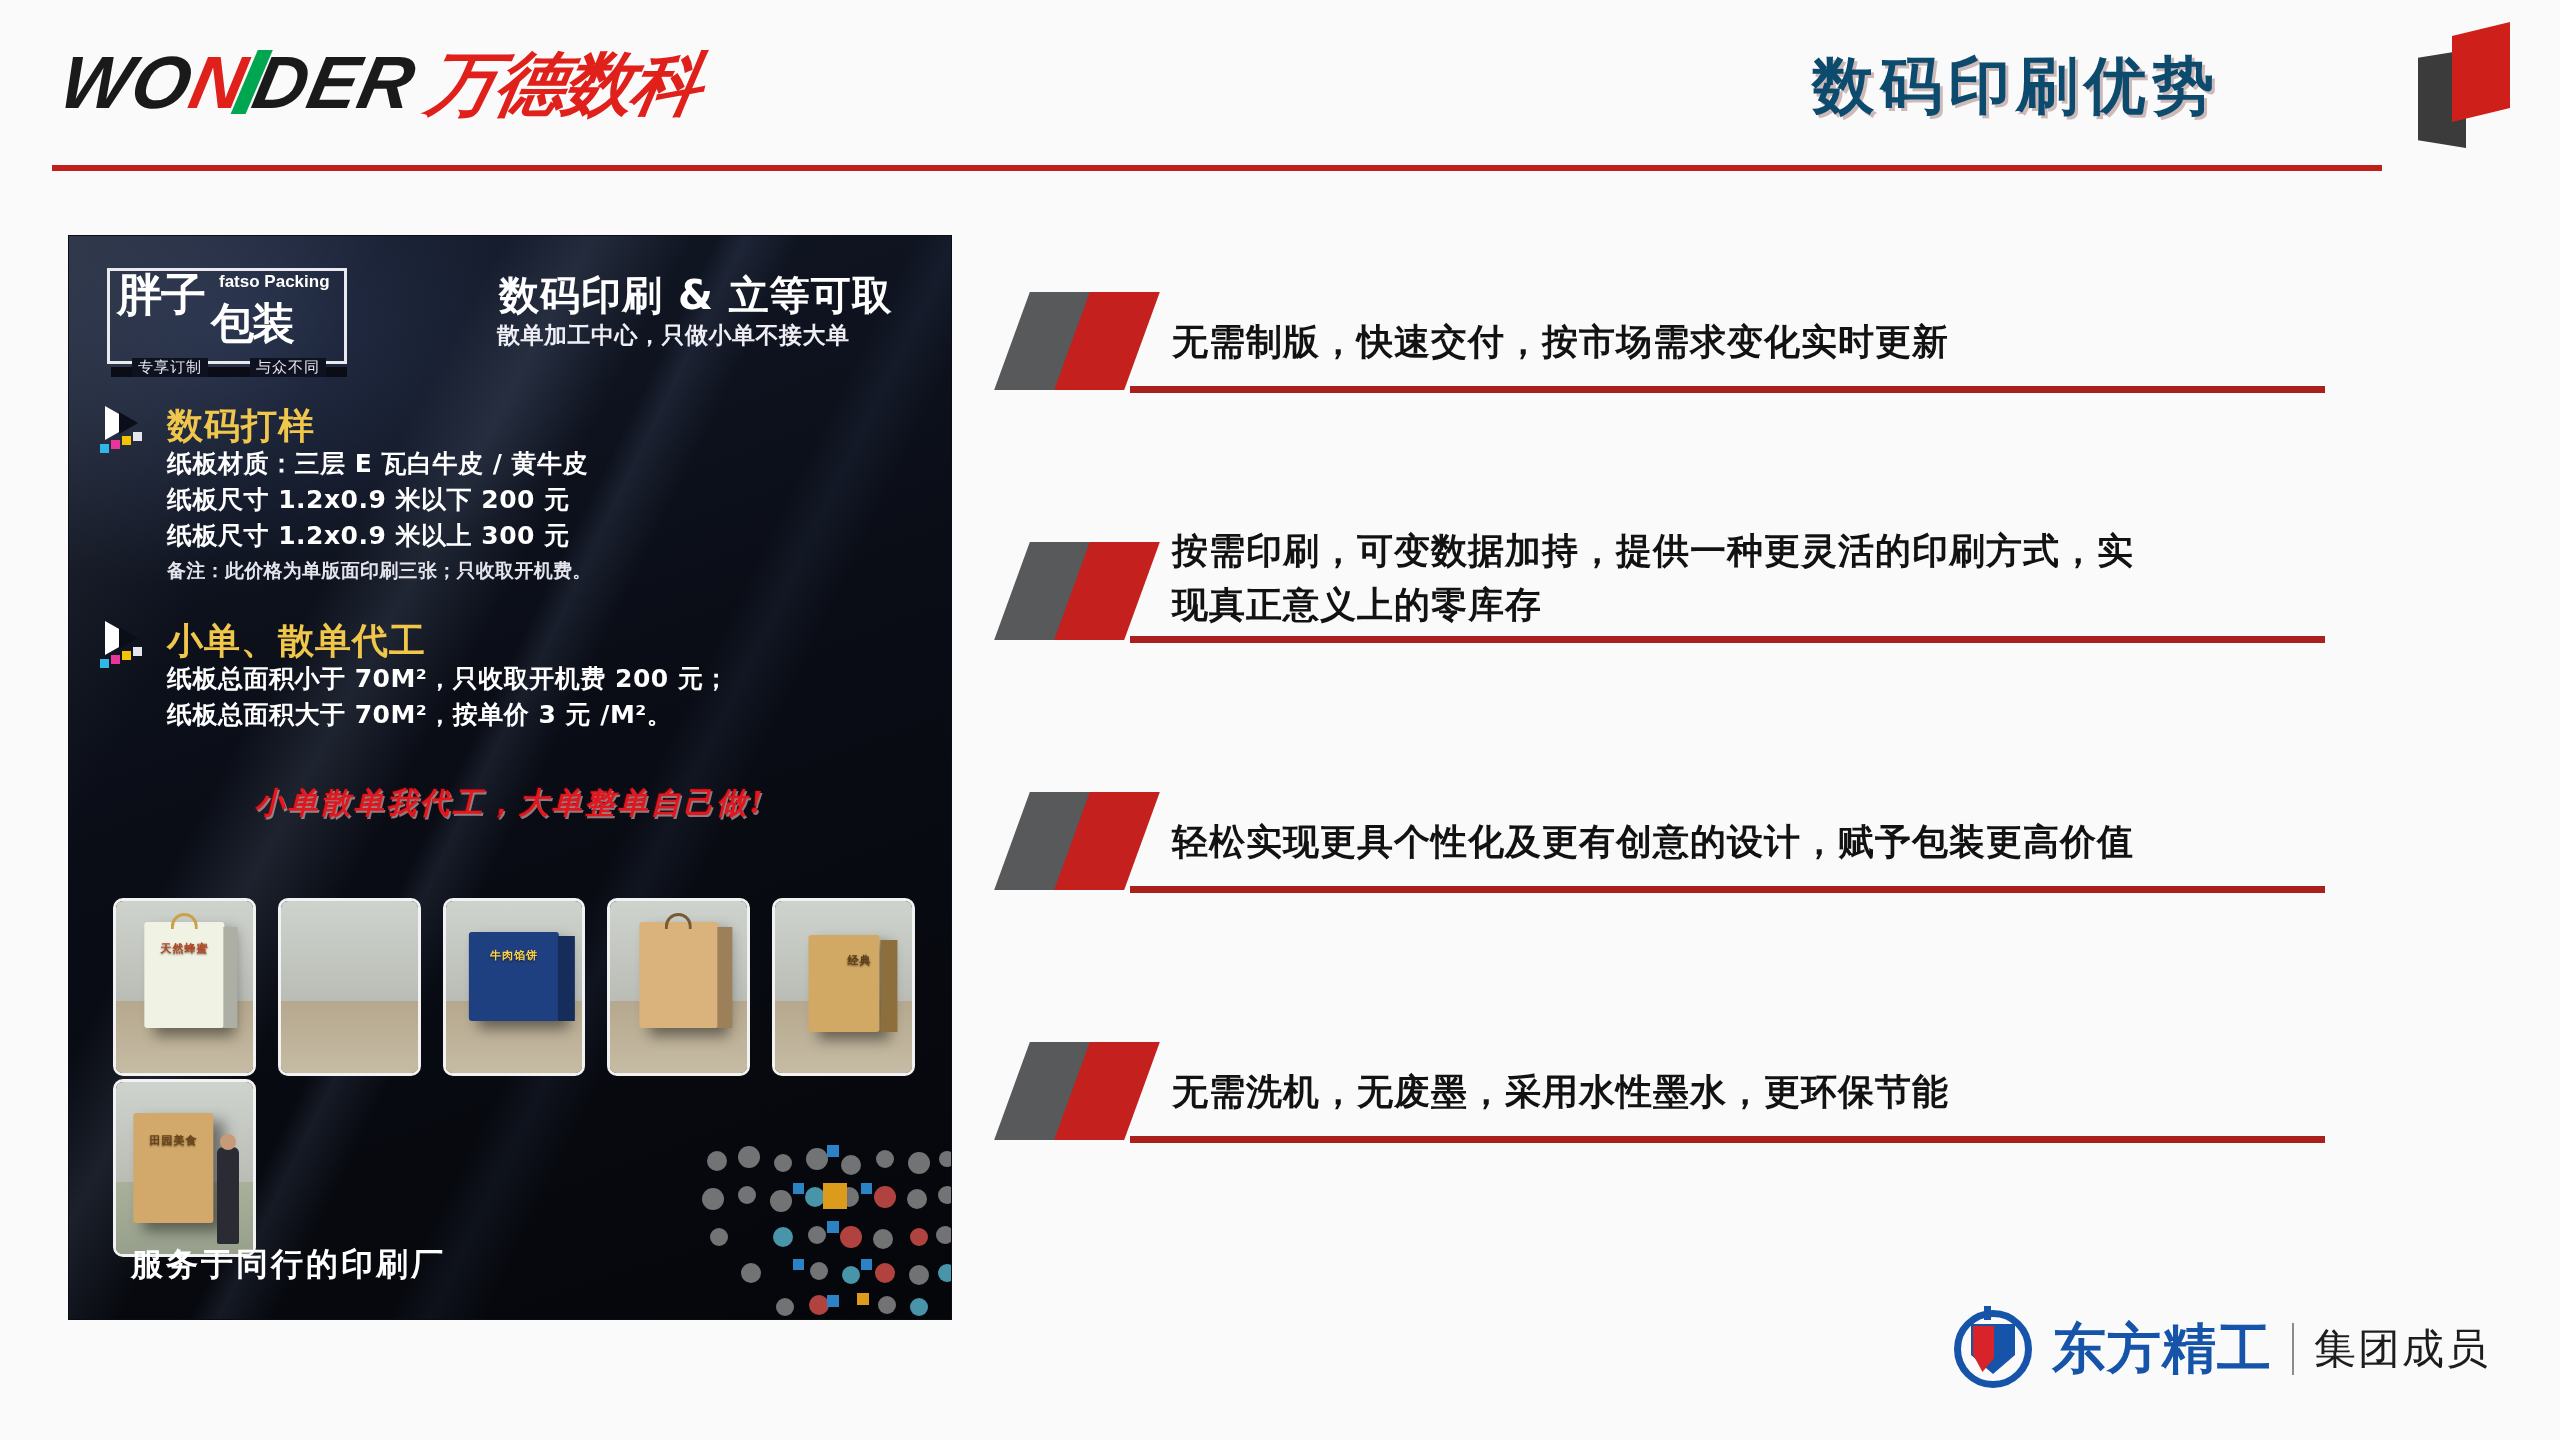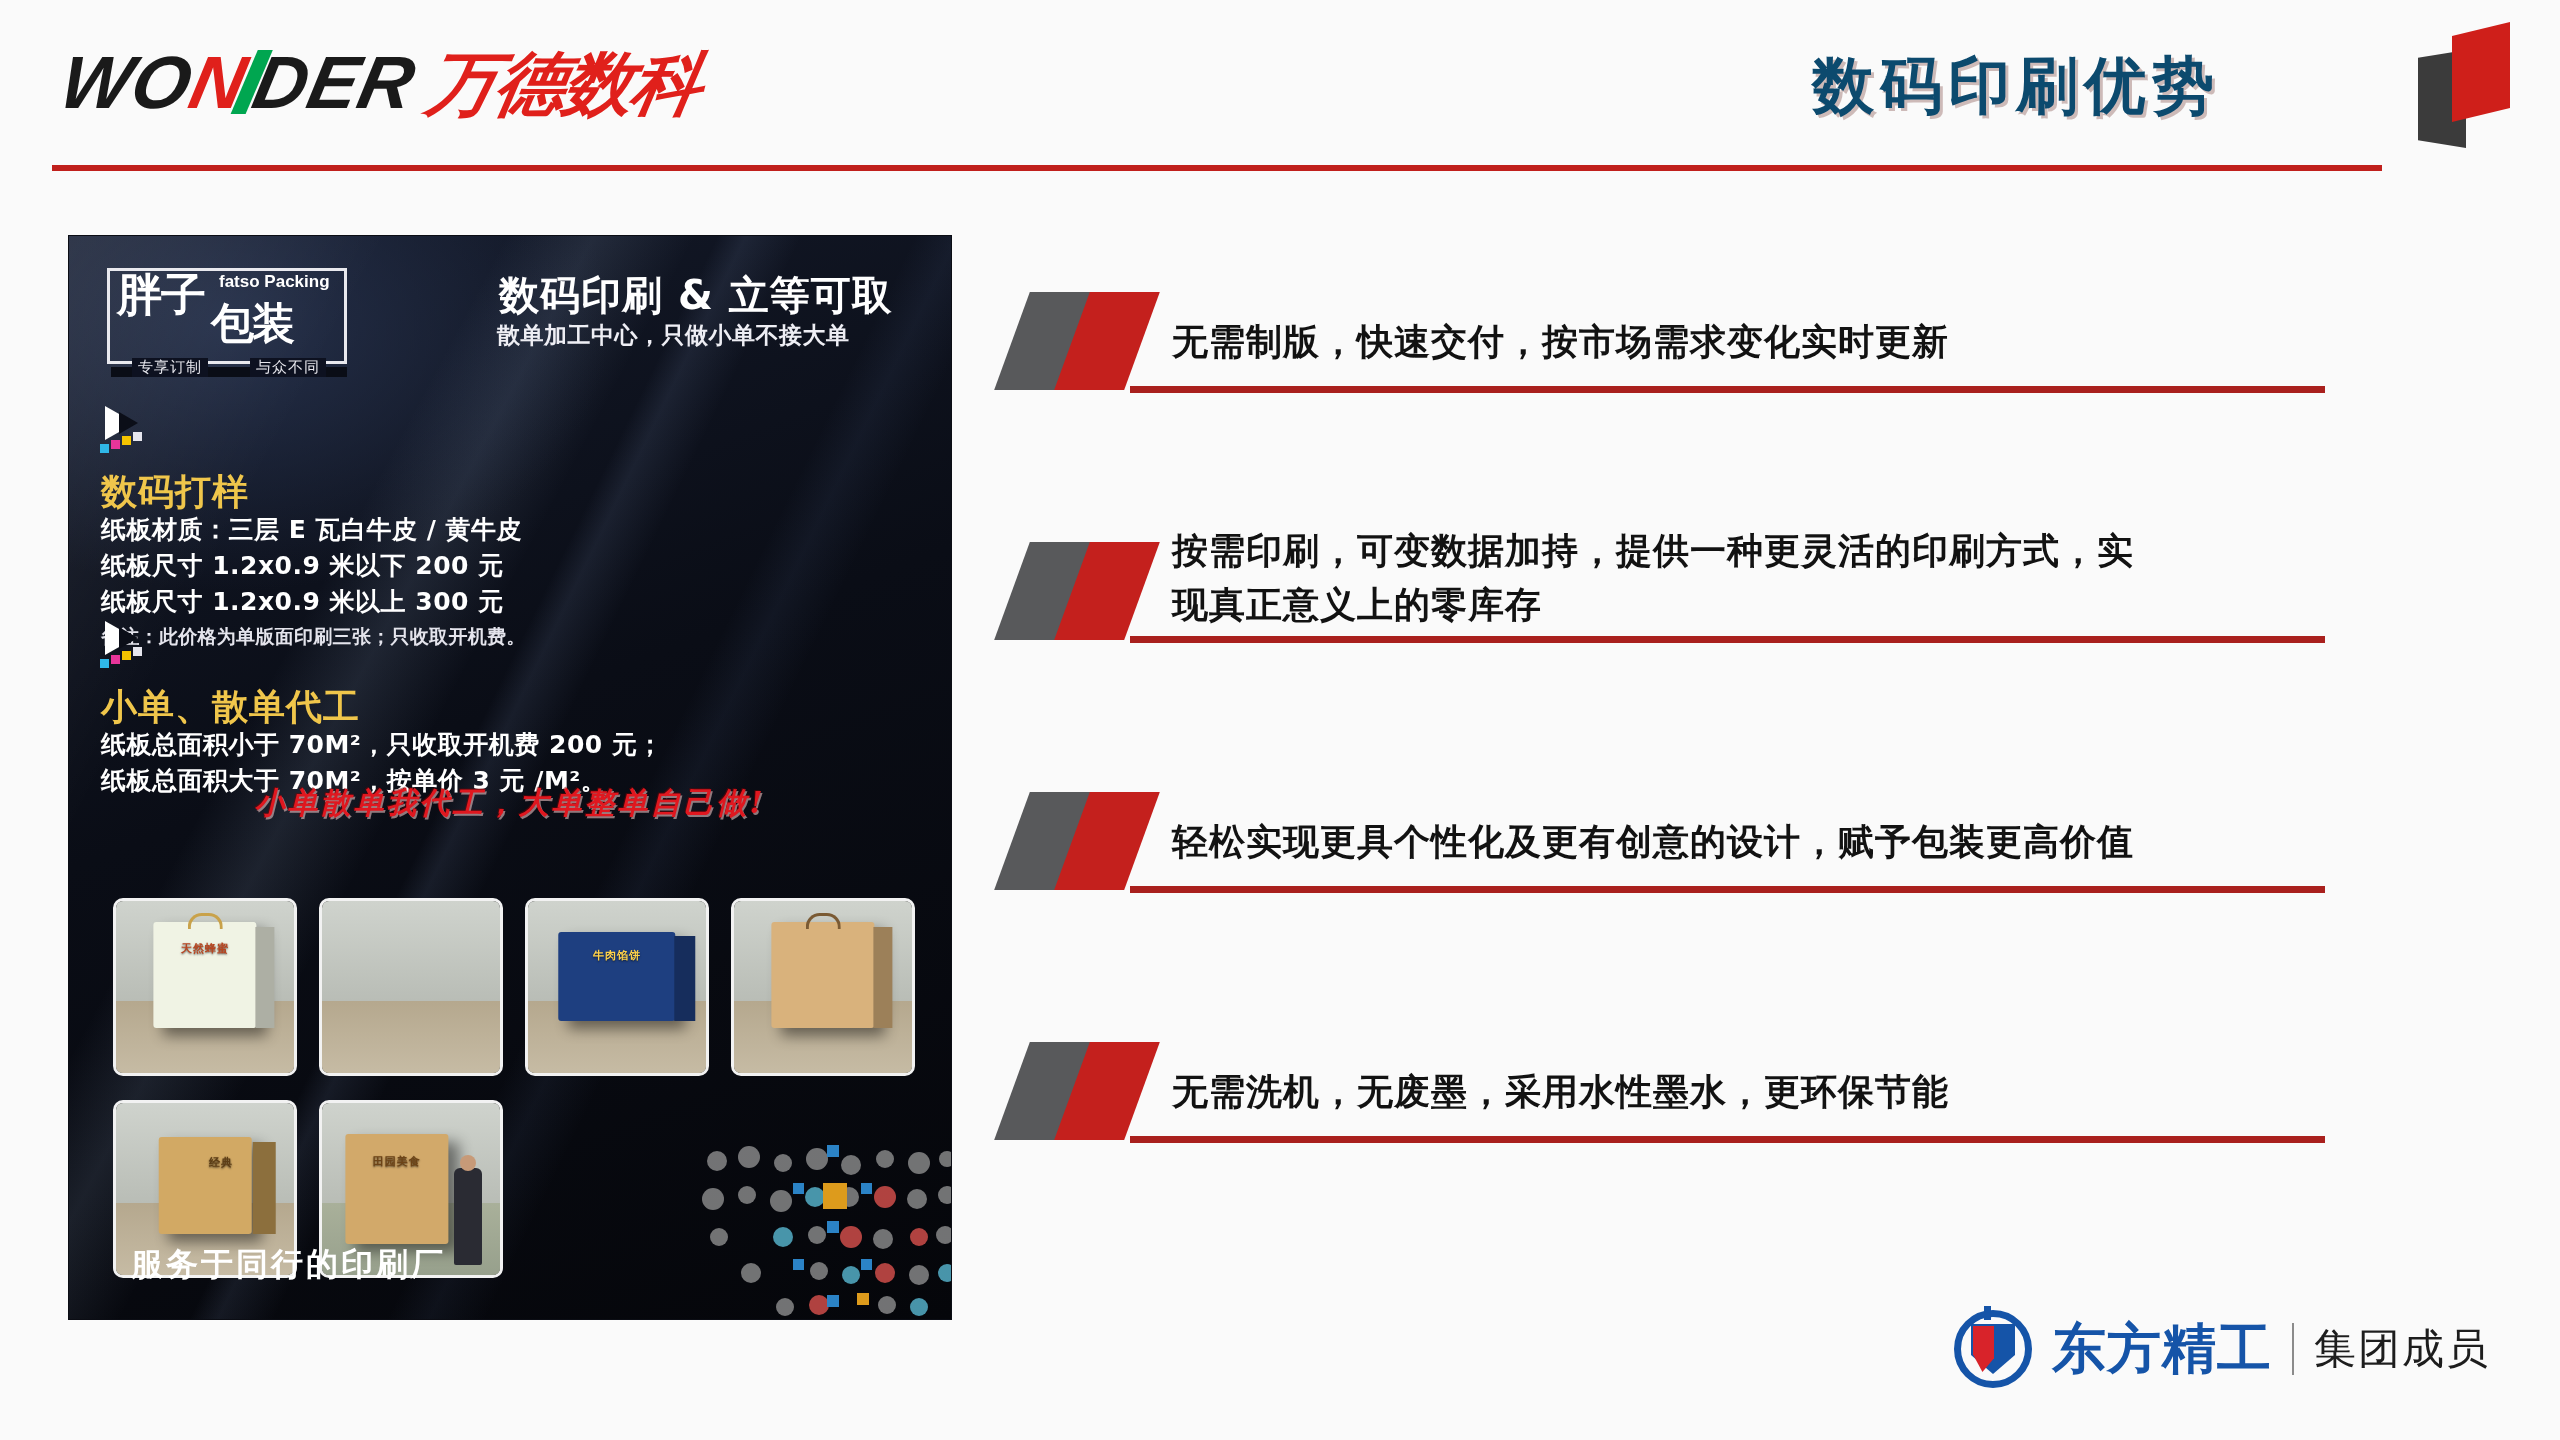--- a/index.html
+++ b/index.html
@@ -169,21 +169,21 @@
     border-top: 11px solid transparent;
     border-bottom: 11px solid transparent;
     border-left: 19px solid #0b0e18;
   }
   .arrow-glyph .ag-dot { position: absolute; width: 9px; height: 9px; }
   .ag-d1 { left: 3px;  top: 38px; background: #2fb7e8; }
   .ag-d2 { left: 14px; top: 34px; background: #e8359a; }
   .ag-d3 { left: 25px; top: 30px; background: #f5c400; }
   .ag-d4 { left: 36px; top: 26px; background: #e6e6ee; }
 
-  .sec { position: absolute; display: flex; flex-direction: column; }
+  .sec { position: absolute; display: flex; }
   .sec-body { padding-left: 4px; }
   .sec-title {
     font-size: 36px; font-weight: 900; color: #f0c64b;
     letter-spacing: 1px; line-height: 1.1; white-space: nowrap;
     font-family: "DejaVu Sans", sans-serif;
   }
   .sec-line {
     font-size: 25px; color: #ffffff; font-weight: 600;
     letter-spacing: 0.5px; line-height: 1.45; white-space: nowrap;
     font-family: "DejaVu Sans", sans-serif;
@@ -205,22 +205,22 @@
     font-style: italic;
     text-shadow: 1.5px 1.5px 0 rgba(255,210,210,0.55), -1px -1px 0 rgba(120,0,0,0.5);
     font-family: "DejaVu Serif", "Liberation Serif", serif;
   }
   .slogan .sl2 { padding-left: 120px; }
 
   .photo-grid {
     position: absolute; left: 38px; top: 662px;
     width: 808px;
     display: grid;
-    grid-template-columns: repeat(4, 1fr);
-    gap: 24px 22px;
+    grid-template-columns: repeat(5, 1fr);
+    gap: 3px 22px;
     padding-left: 6px;
   }
   .photo {
     height: 178px; border-radius: 10px;
     border: 3px solid #f2f2f2;
     overflow: hidden; position: relative;
     background: #1a1a1a;
   }
   .ph-floor {
     position: absolute; left: 0; bottom: 0; width: 100%; height: 42%;

